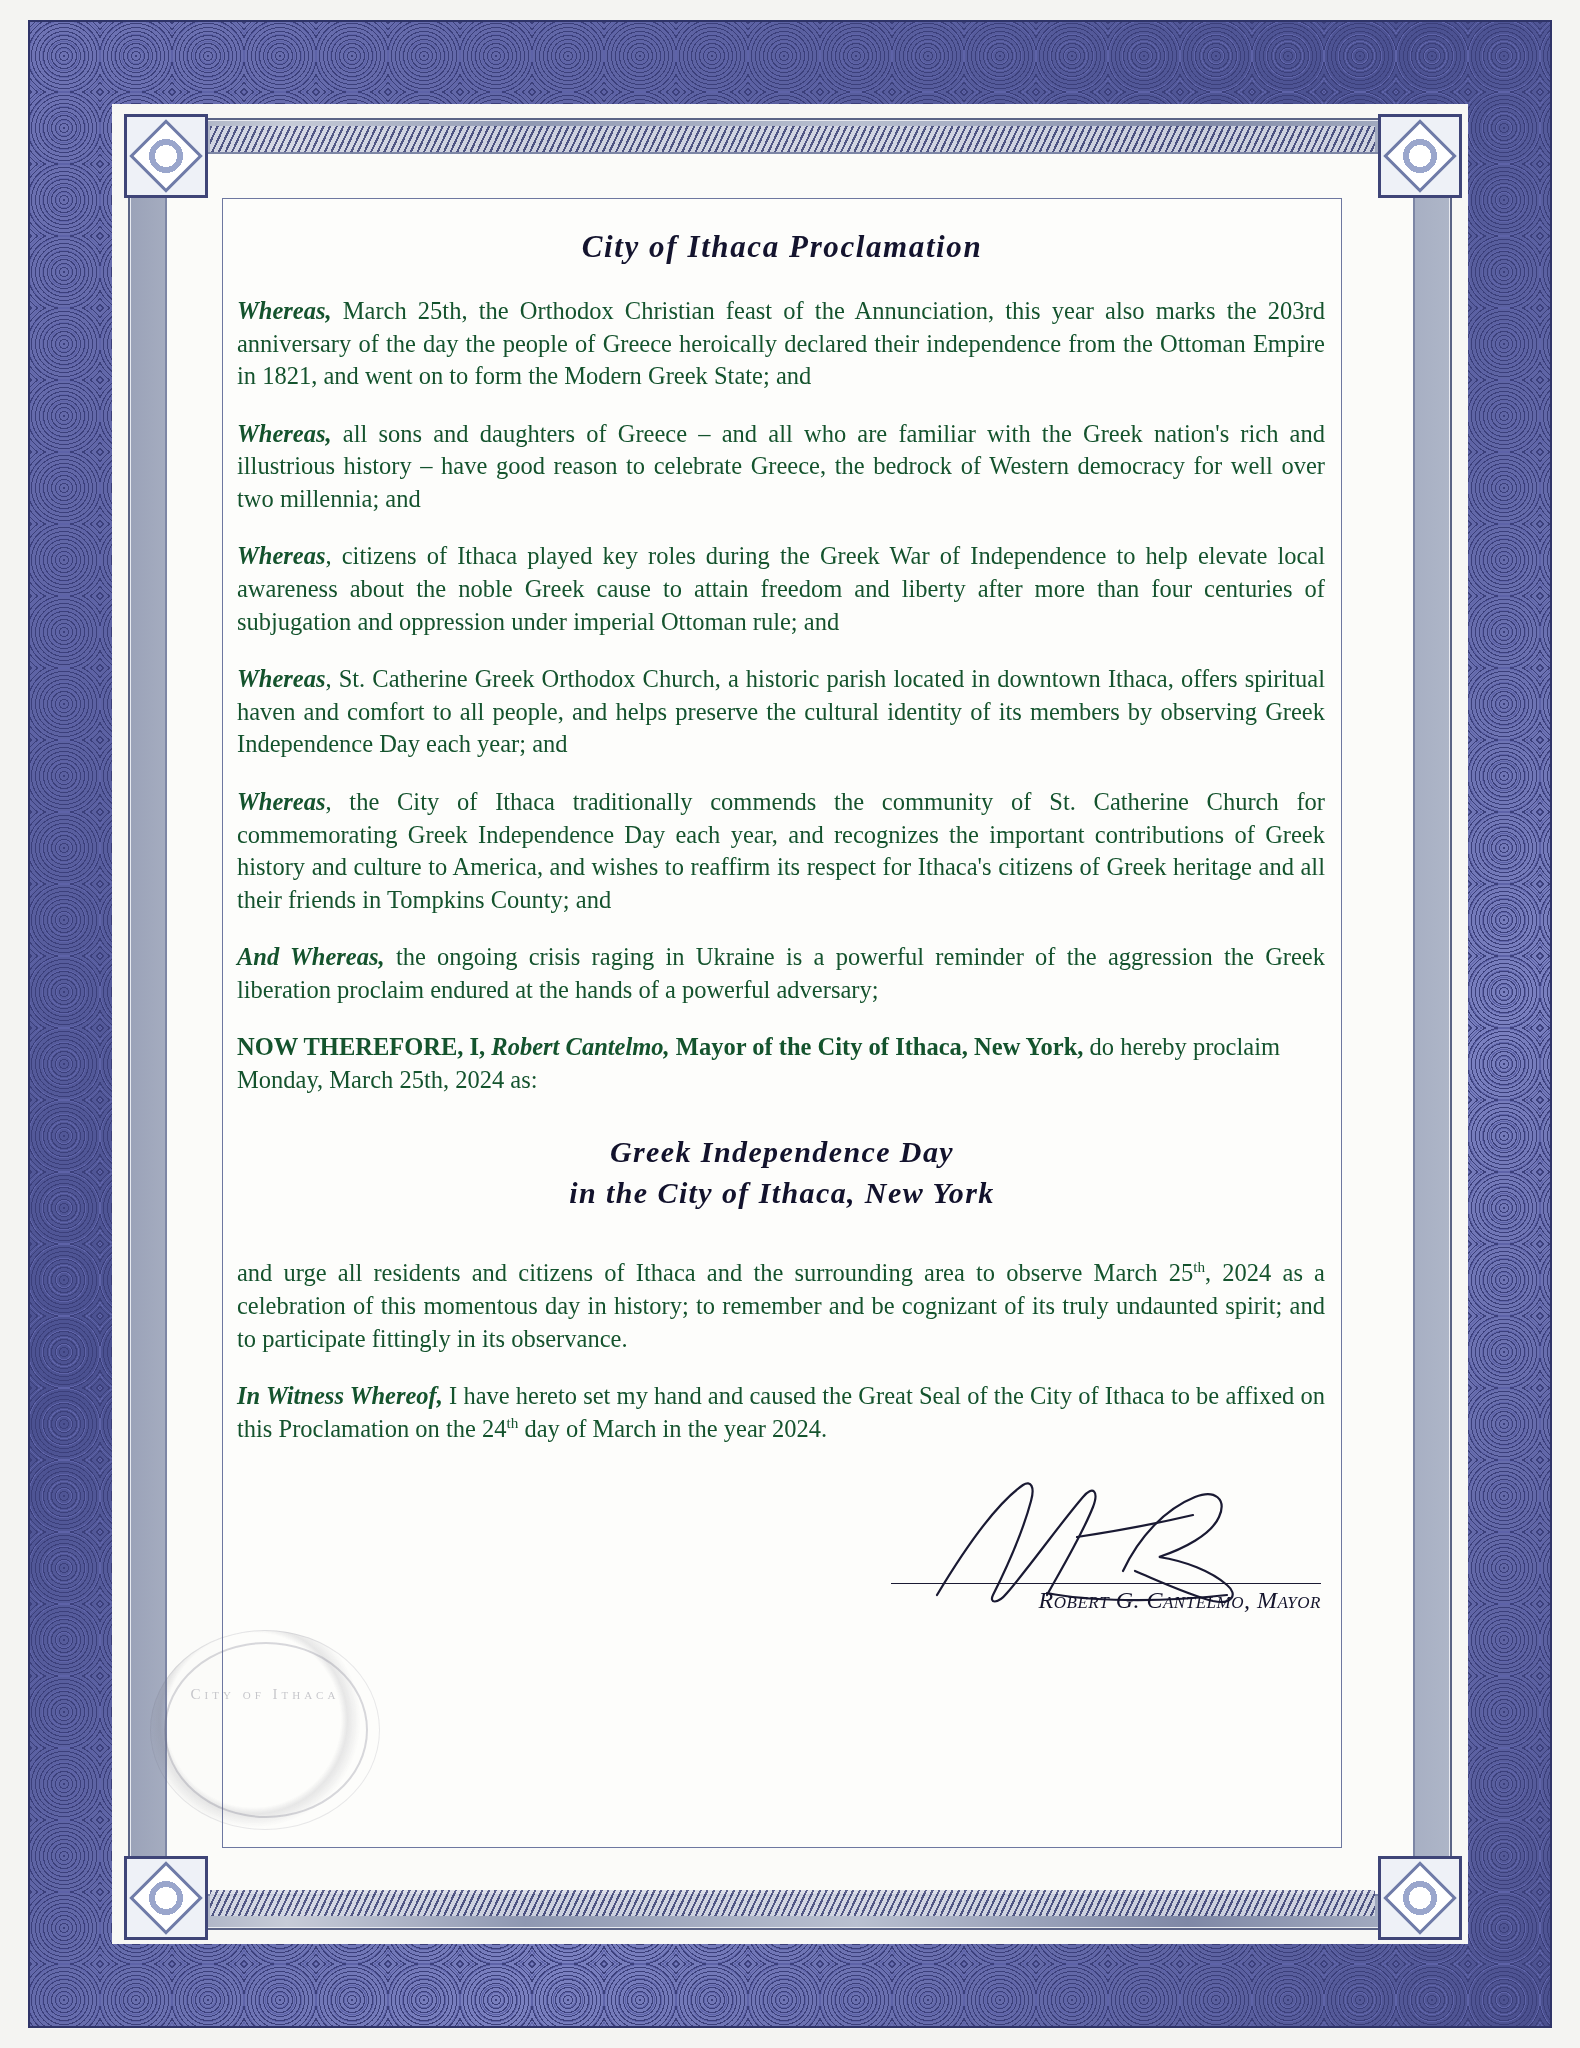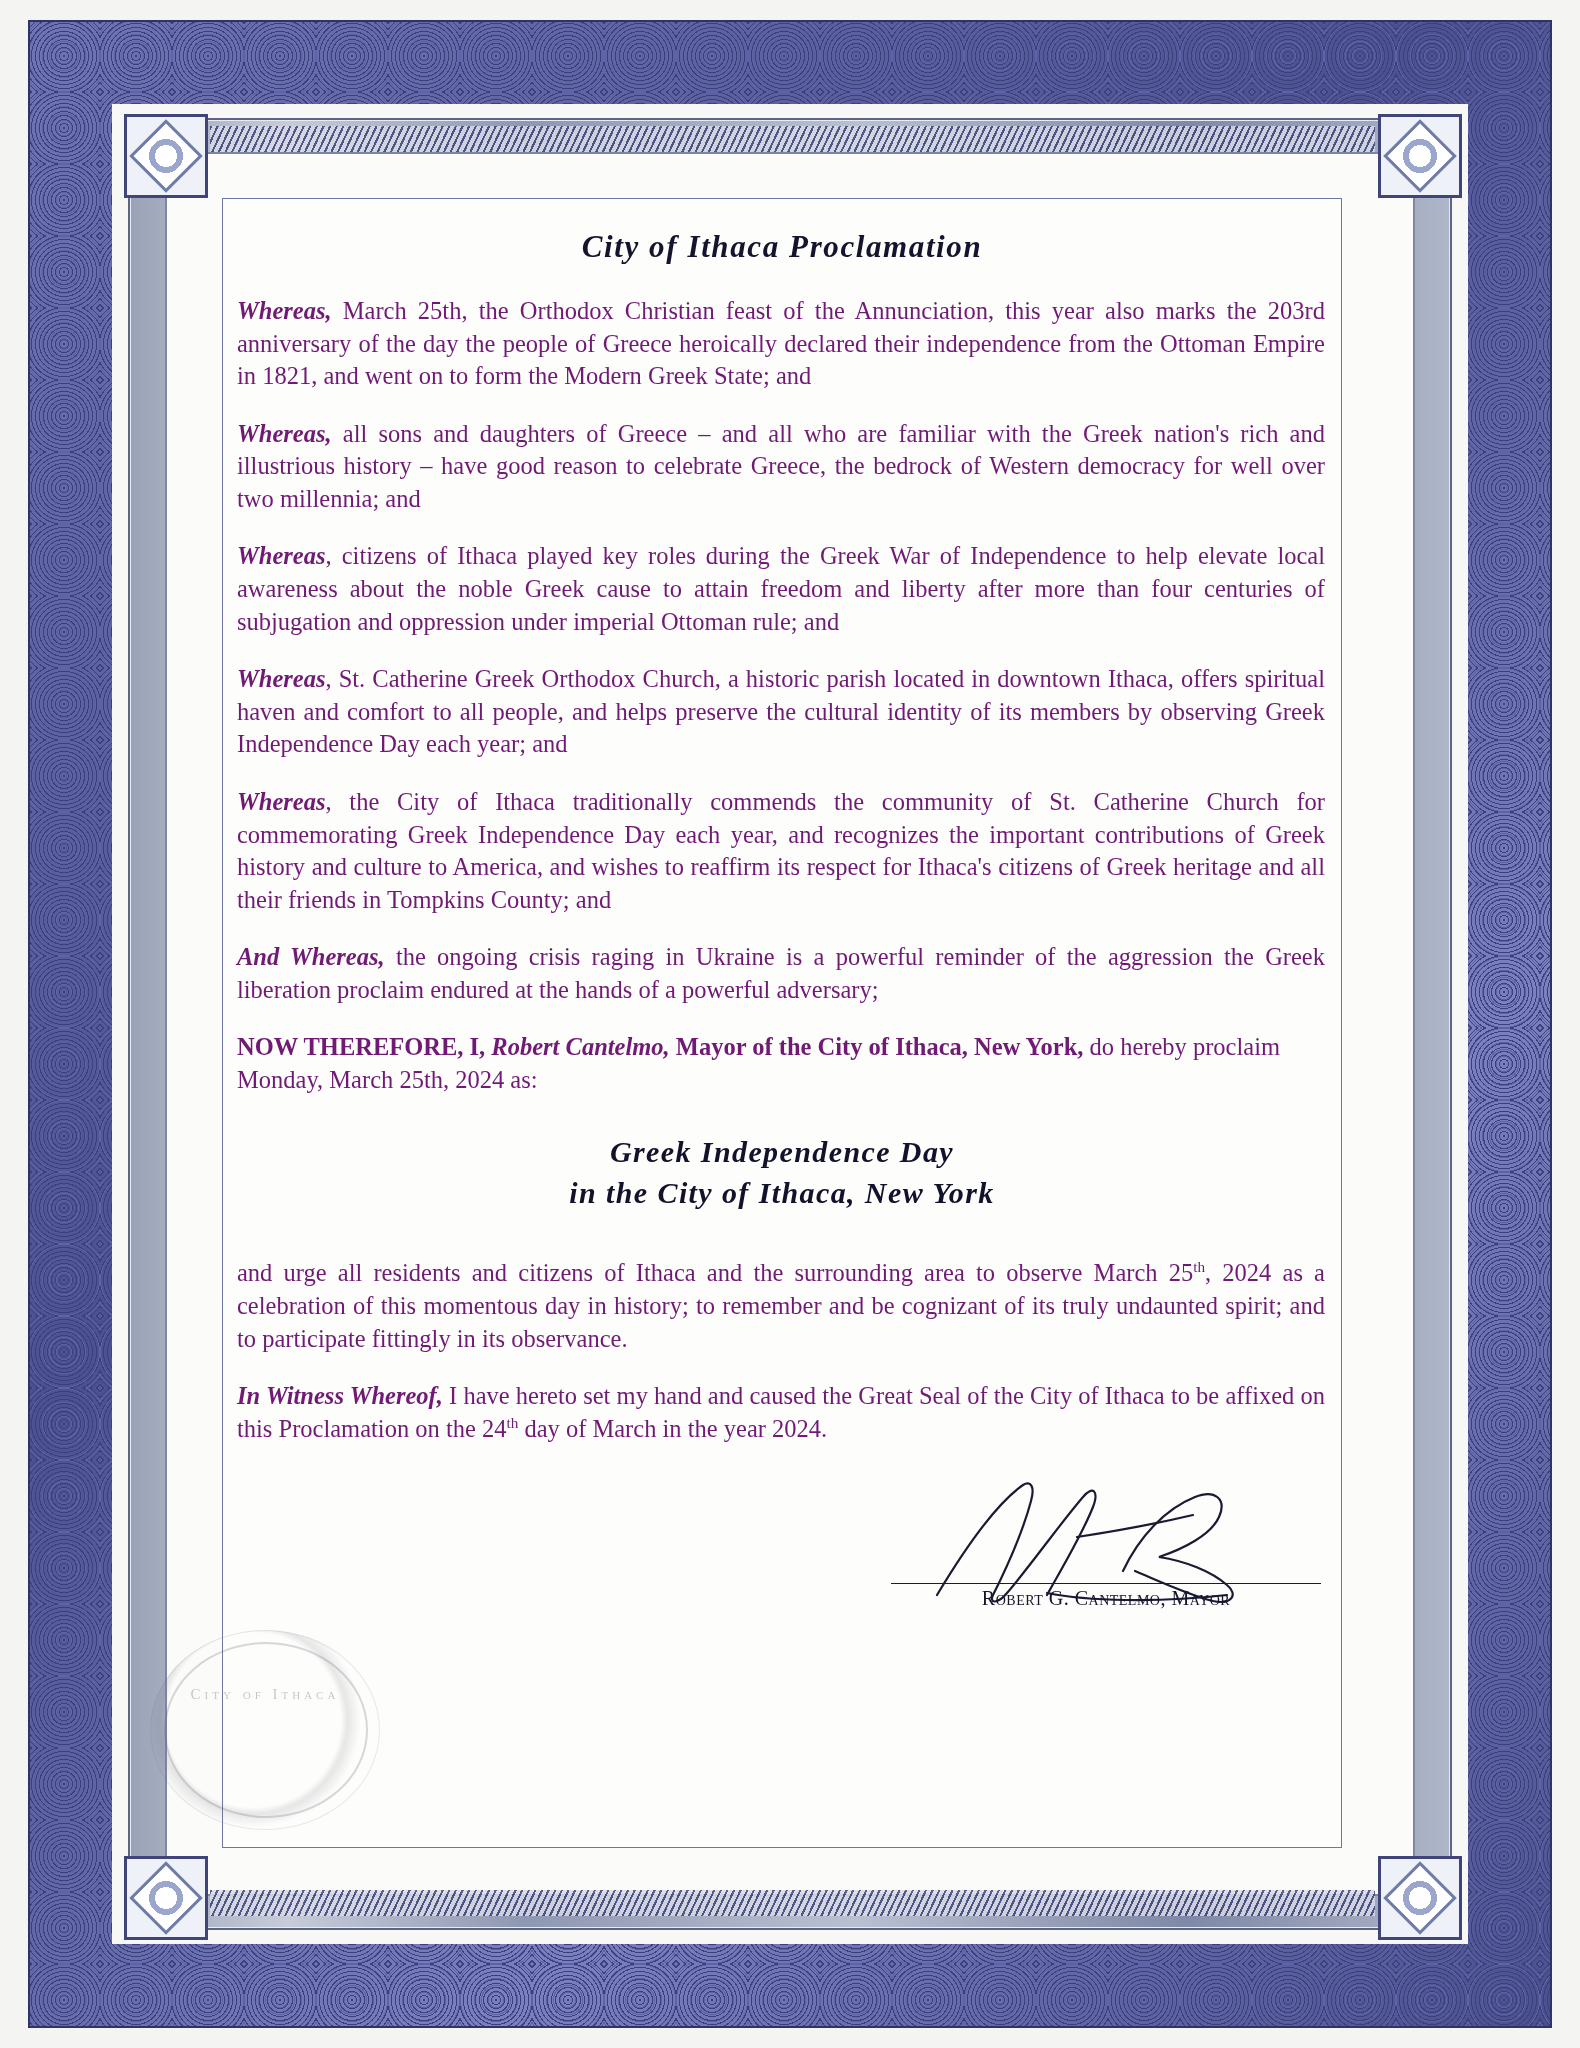--- a/index.html
+++ b/index.html
@@ -116,21 +116,21 @@
     font-weight: bold;
     font-style: italic;
     letter-spacing: 1.6px;
     color: #14142e;
     margin: 12px 0 30px 0;
   }
 
   .para {
     font-size: 24.5px;
     line-height: 1.33;
-    color: #701a75;
+    color: #14532d;
     margin: 0 2px 25px 0;
     text-align: justify;
     text-justify: inter-word;
   }
   .para.left { text-align: left; }
 
   .lead {
     font-weight: bold;
     font-style: italic;
   }
@@ -166,25 +166,26 @@
     right: 6px;
     top: 112px;
     width: 430px;
     border-top: 1.5px solid #1b1b33;
   }
   .sig-caption {
     position: absolute;
     right: 6px;
     top: 116px;
     width: 430px;
-    text-align: center;
-    font-size: 20px;
+    text-align: right;
+    font-size: 24px;
     font-variant: small-caps;
     letter-spacing: .5px;
     color: #14142c;
+    font-style: italic;
   }
   .sig-ink {
     position: absolute;
     right: 40px;
     top: 4px;
     width: 360px;
     height: 132px;
     pointer-events: none;
   }
 

